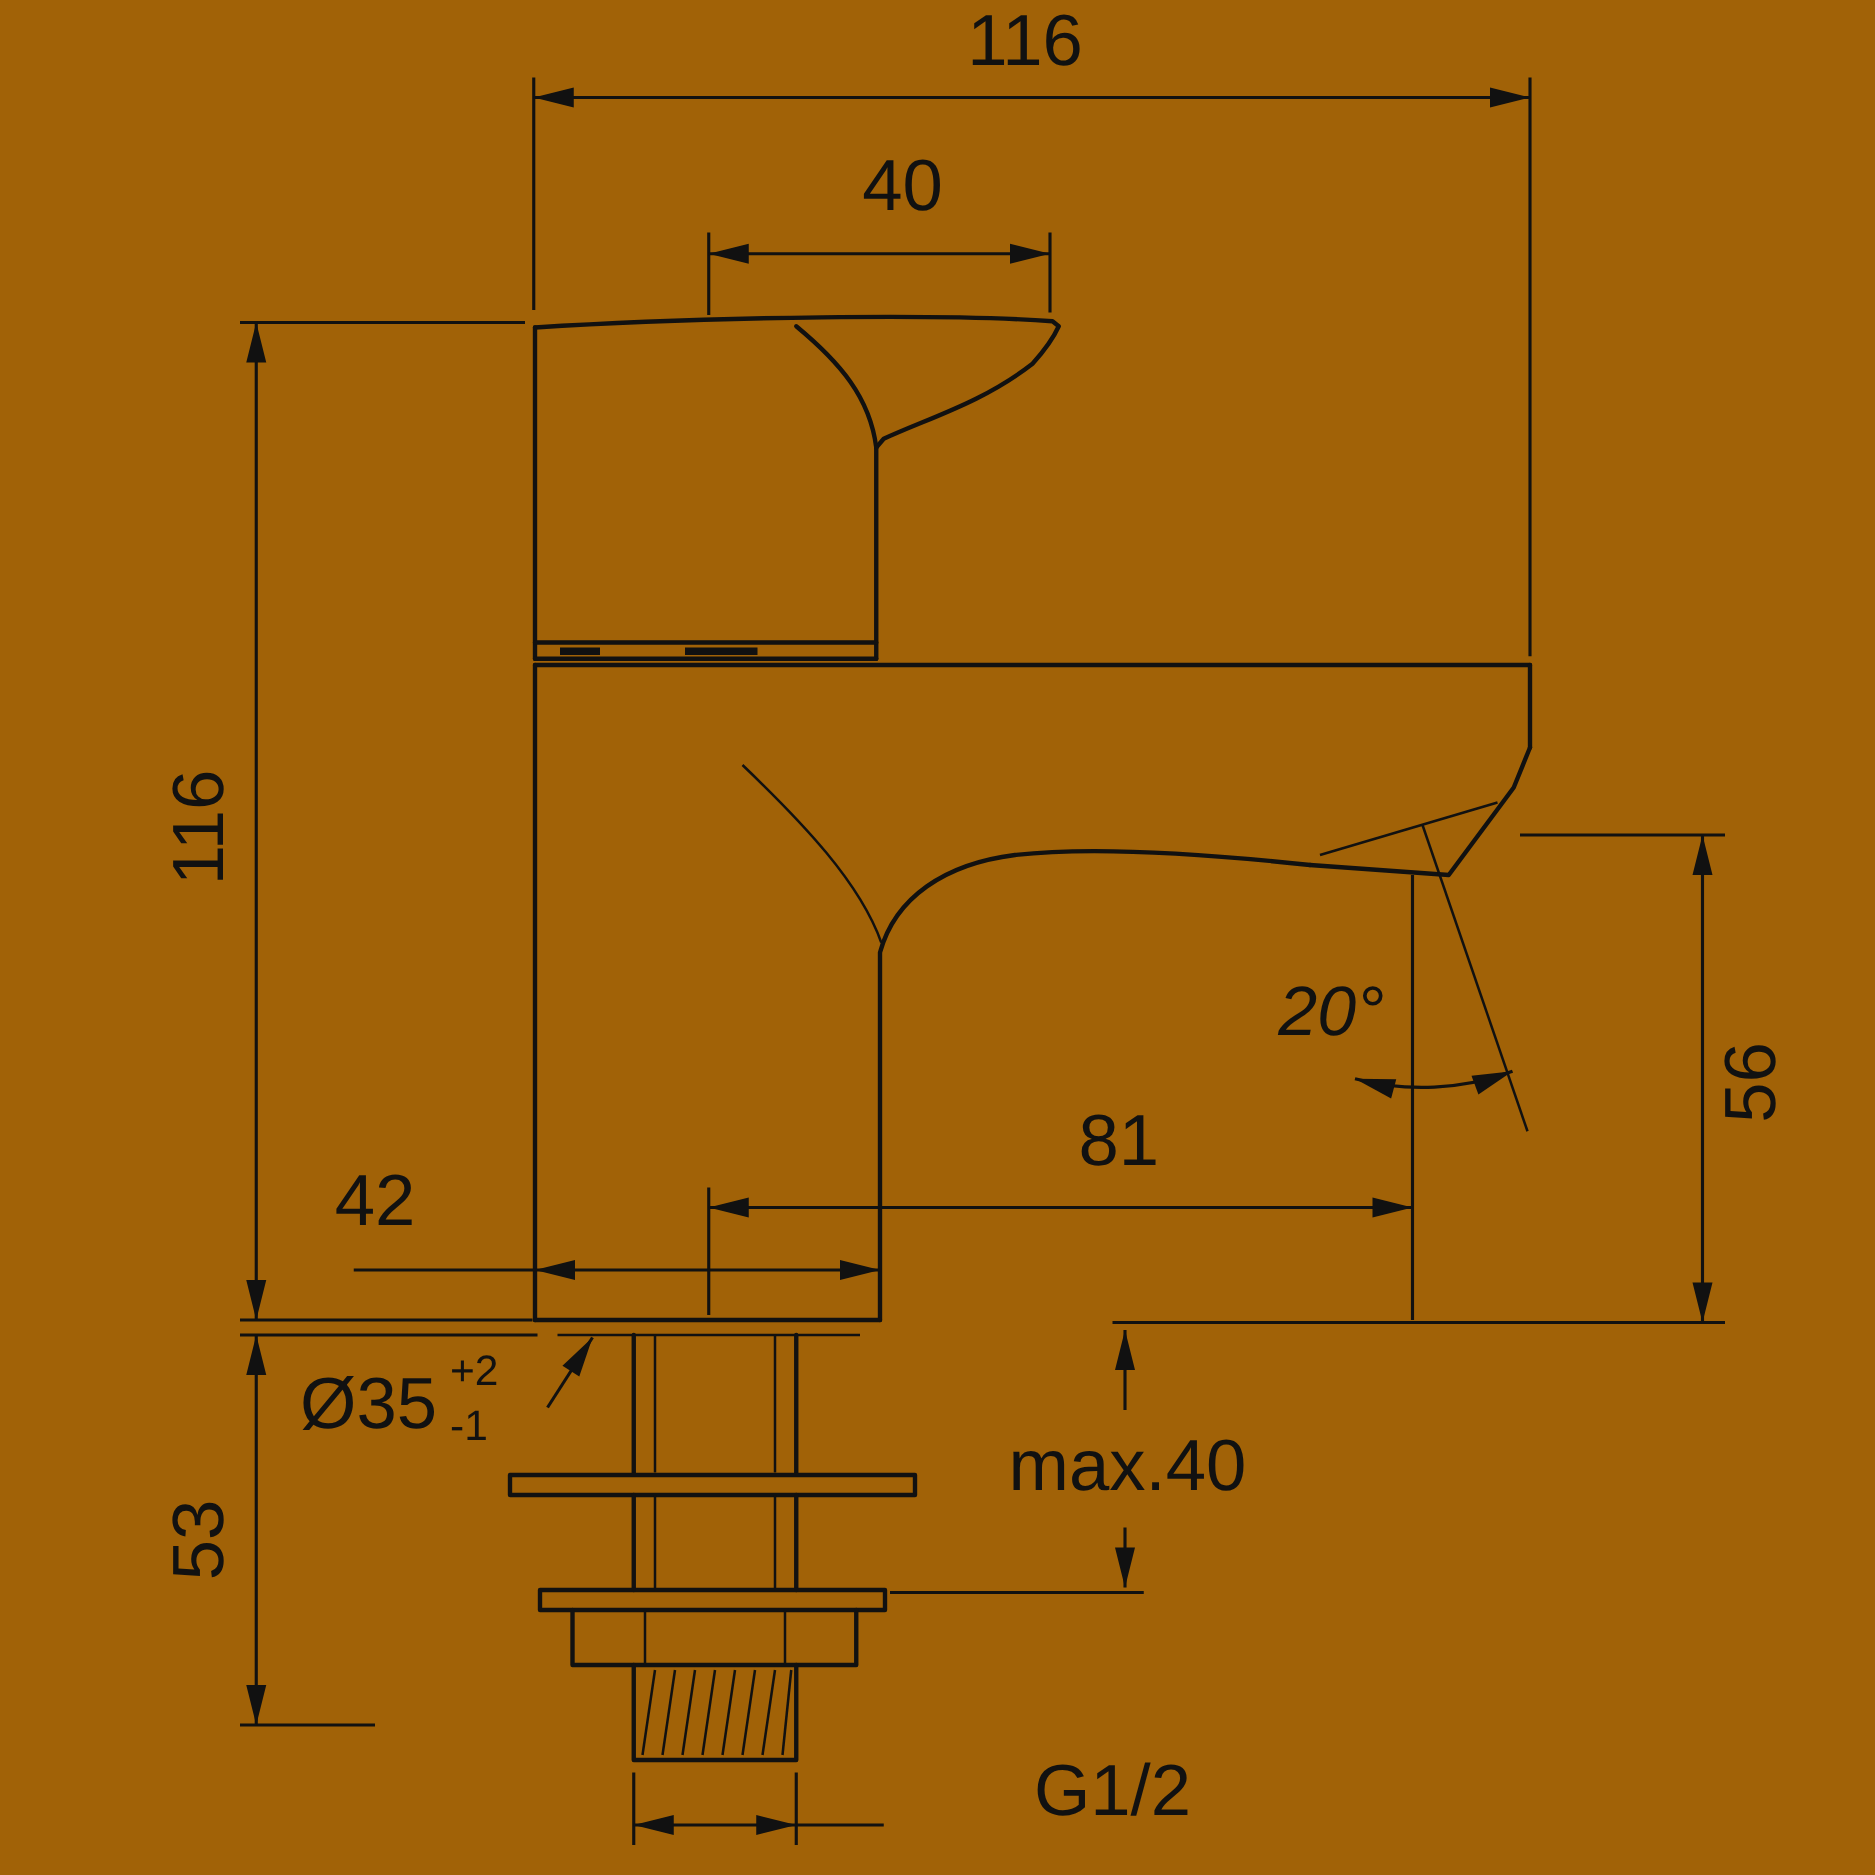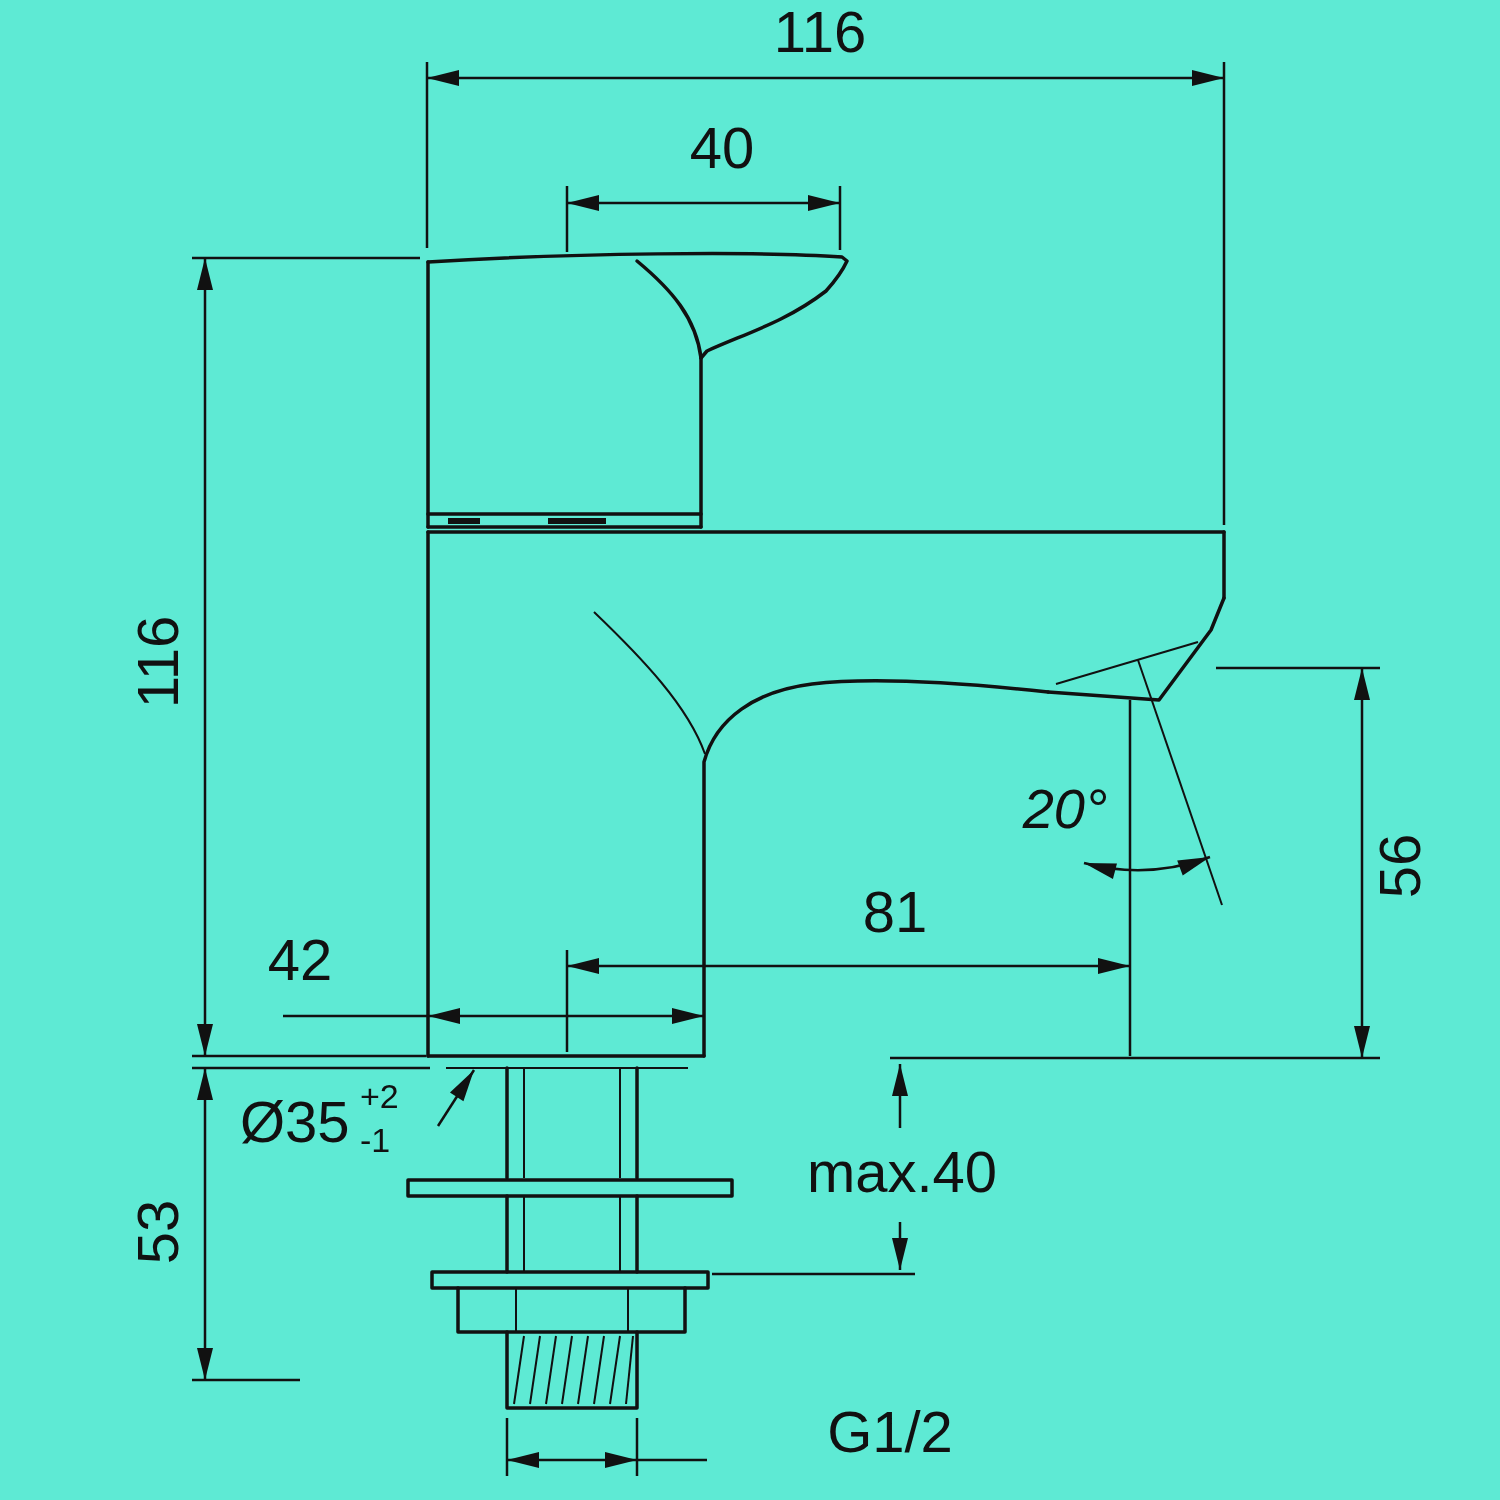--- a/index.html
+++ b/index.html
@@ -4,21 +4,21 @@
 <style>
   html, body {
     margin: 0;
     padding: 0;
     background: #ffffff;
   }
   .canvas {
     position: relative;
     width: 1500px;
     height: 1500px;
-    background: #5eead4;
+    background: #a16207;
     font-family: "Liberation Sans", sans-serif;
   }
   svg text {
     font-family: "Liberation Sans", sans-serif;
     fill: #111111;
   }
   .dim-label {
     font-size: 58px;
   }
   .tol-label {

